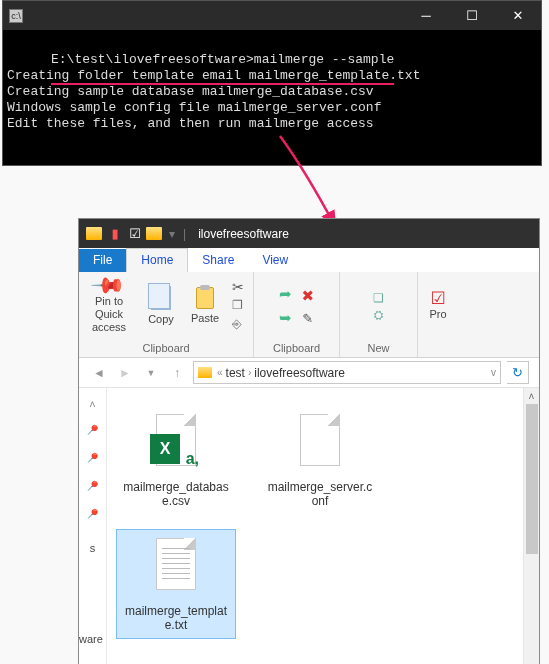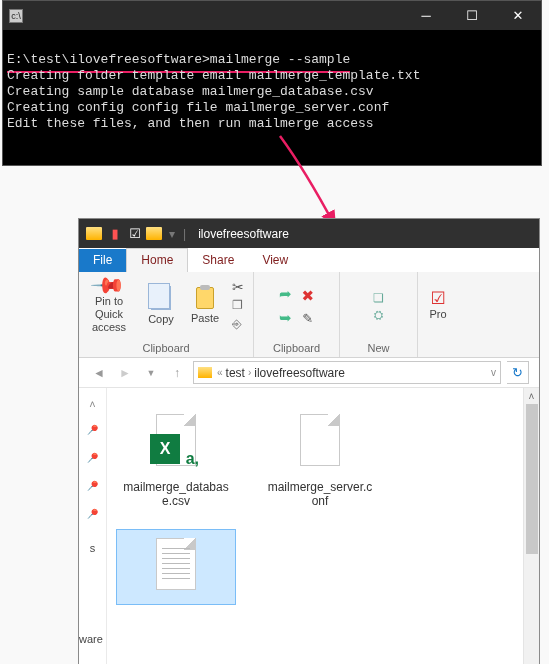--- a/index.html
+++ b/index.html
@@ -38,21 +38,21 @@
     background: #ccc;
     border: 1px solid #777;
     margin-right: 6px;
     font-size: 9px;
     display: flex; align-items:center; justify-content:center;
     color:#222;
   }
   .cmd-controls { margin-left: auto; display: flex; }
   .cmd-ctrl { width: 46px; height: 29px; display:flex; align-items:center; justify-content:center; color:#fff; font-size:13px; }
   .cmd-body { padding: 6px 0 0 4px; line-height: 16px; white-space: pre; }
-  .underline { border-bottom: 2px solid #e91e63; padding-bottom: 4px; }
+  .underline { border-bottom: 2px solid #e91e63; padding-bottom: 16px; margin-left: 44px; }
   .prompt-color{ color:#dcdcdc;}
   
   
   .arrow-svg { position:absolute; left:260px; top:130px; pointer-events:none; }
   
   
   .explorer {
     position: absolute;
     left: 78px; top: 218px;
     width: 462px;
@@ -76,21 +76,21 @@
 
   .ribbon-tabs {
     height:24px;
     background:#fff;
     display:flex;
     align-items:flex-end;
   }
   .tab {
     padding:4px 14px 5px;
     font-size:12px;
-    color:#7f1d1d;
+    color:#1d4ed8;
     cursor:default;
   }
   .tab.file { background:#1979ca; color:#fff; }
   .tab.active { border-top:1px solid #d0d0d0; border-left:1px solid #d0d0d0; border-right:1px solid #d0d0d0; background:#f5f5f5;}
   
   .ribbon {
     background:#f5f5f5;
     border-bottom:1px solid #d4d4d4;
     display:flex;
     height:86px;
@@ -183,21 +183,21 @@
     <div class="cmd-controls">
       <div class="cmd-ctrl">─</div>
       <div class="cmd-ctrl">☐</div>
       <div class="cmd-ctrl close">✕</div>
     </div>
   </div>
   <div class="cmd-body">
 <span class="prompt-color"><span class="underline"><span>E:\test\ilovefreesoftware&gt;</span><span>mailmerge --sample</span></span></span>
 <span>Creating folder template email mailmerge_template.txt</span>
 <span>Creating sample database mailmerge_database.csv</span>
-<span>Creating config config file mailmerge_server.conf</span>
+<span>Windows sample config file mailmerge_server.conf</span>
 <span>Edit these files, and then run mailmerge access</span>
   </div>
 </div>
 
 <svg class="arrow-svg" width="130" height="120">
   <defs>
     <marker id="ahead" markerWidth="10" markerHeight="10" refX="6" refY="3" orient="auto">
       <path d="M0,0 L7,3 L0,6 Z" fill="#e91e63"></path>
     </marker>
   </defs>
@@ -331,20 +331,21 @@
           <div class="sheet"></div>
         </div>
         <div class="label">mailmerge_server.conf</div>
       </div>
 
       <div class="file-item selected">
         <div class="ficon">
           <div class="sheet"></div>
           <div class="txt-lines"></div>
         </div>
+        <div class="label">mailmerge_template.txt</div>
       </div>
     </div>
 
     <div class="scrollbar-v">
       <div class="scroll-up">˄</div>
       <div class="scroll-thumb"></div>
 
     </div>
   </div>
 

